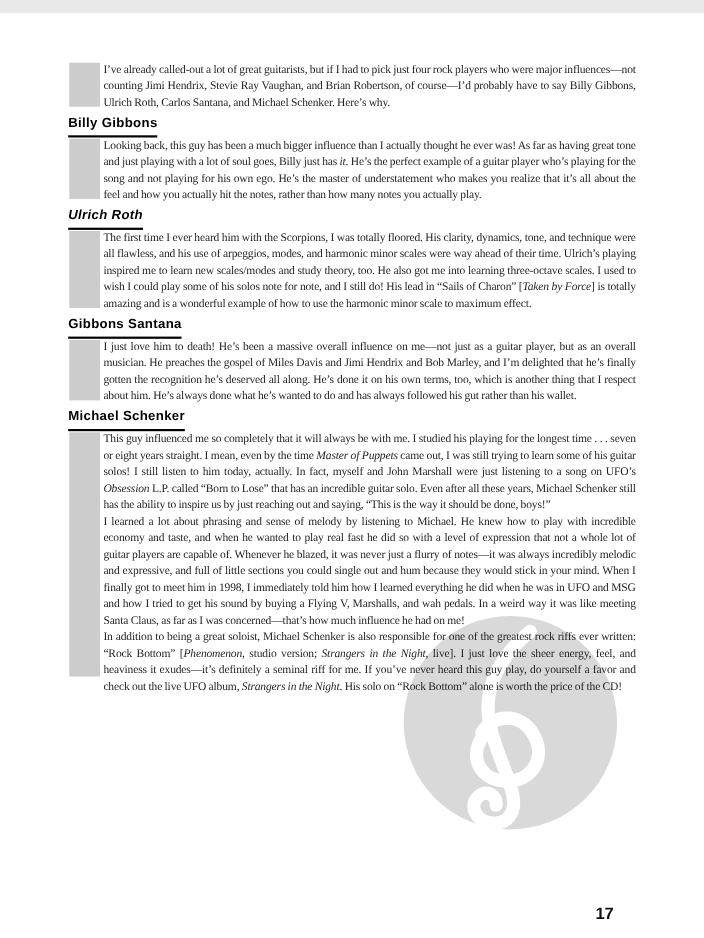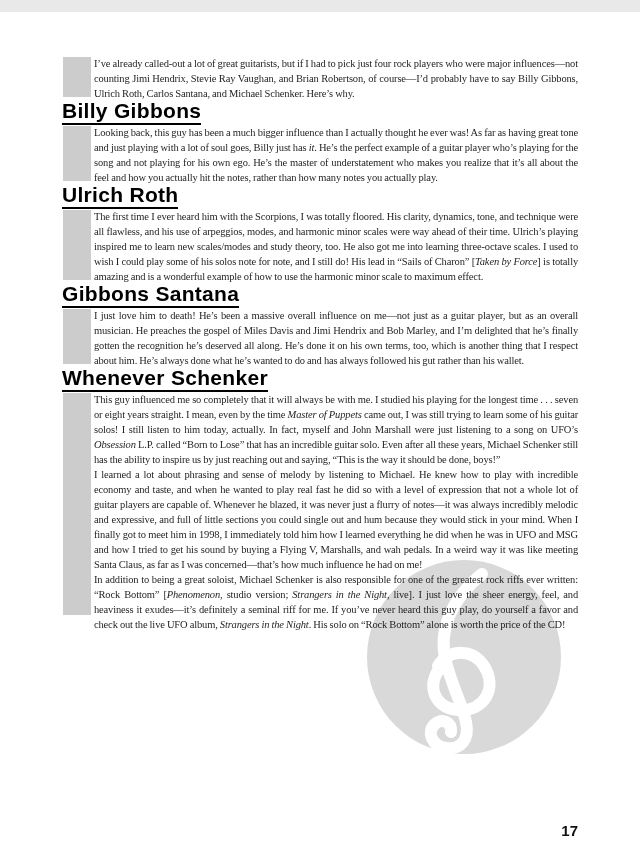--- a/index.html
+++ b/index.html
@@ -34,37 +34,37 @@
     text-align:justify;
     letter-spacing:-0.15px;
     word-spacing:-0.3px;
     color:#1f1f1f;
   }
   .para-gap{margin-top:12px;}
   h2.section-heading{
     margin:0 0 0 -32px;
     font-family:"Liberation Sans","DejaVu Sans",sans-serif;
     font-weight:bold;
-    font-size:21px;
+    font-size:12px;
     line-height:20px;
     letter-spacing:0.3px;
     color:#000;
   }
   h2.section-heading .hd{
     display:inline-block;
     border-bottom:2.5px solid #000;
     padding-bottom:2px;
   }
   .mt-billy{margin-top:11px;}
-  .mt-ulrich{margin-top:9px;}
+  .mt-ulrich{margin-top:9px;font-style:italic;}
   .mt-carlos{margin-top:5px;}
   .mt-michael{margin-top:11px;}
   .mb-head{margin-bottom:8px;}
   .folio{
-    position:absolute;top:810px;left:498px;width:80px;
+    position:absolute;top:810px;left:478px;width:80px;
     text-align:right;
     font-family:"Liberation Sans","DejaVu Sans",sans-serif;
     font-weight:bold;font-size:15px;color:#111;z-index:2;
   }
   i{}
 </style>
 </head>
 <body>
 
 <div class="page">
@@ -93,21 +93,21 @@
       <div class="margin-block"></div>
       <p class="body-para"><span>The first time I ever heard him with the Scorpions, I was totally floored. His clarity, dynamics, tone, and technique were all flawless, and his use of arpeggios, modes, and harmonic minor scales were way ahead of their time. Ulrich’s playing inspired me to learn new scales/modes and study theory, too. He also got me into learning three-octave scales. I used to wish I could play some of his solos note for note, and I still do! His lead in “Sails of Charon” [</span><i>Taken by Force</i><span>] is totally amazing and is a wonderful example of how to use the harmonic minor scale to maximum effect.</span></p>
     </div>
 
     <h2 class="section-heading mt-carlos mb-head"><span class="hd">Gibbons Santana</span></h2>
     <div class="para-row">
       <div class="margin-block"></div>
       <p class="body-para"><span>I just love him to death! He’s been a massive overall influence on me—not just as a guitar player, but as an overall musician. He preaches the gospel of Miles Davis and Jimi Hendrix and Bob Marley, and I’m delighted that he’s finally gotten the recognition he’s deserved all along. He’s done it on his own terms, too, which is another thing that I respect about him. He’s always done what he’s wanted to do and has always followed his gut rather than his wallet.</span></p>
     </div>
 
-    <h2 class="section-heading mt-michael mb-head"><span class="hd">Whenever Schenker</span></h2>
+    <h2 class="section-heading mt-michael mb-head"><span class="hd">Michael Schenker</span></h2>
     <div class="para-row">
       <div class="margin-block group-block"></div>
       <p class="body-para"><span>This guy influenced me so completely that it will always be with me. I studied his playing for the longest time . . . seven or eight years straight. I mean, even by the time </span><i>Master of Puppets</i><span> came out, I was still trying to learn some of his guitar solos! I still listen to him today, actually. In fact, myself and John Marshall were just listening to a song on UFO’s </span><i>Obsession</i><span> L.P. called “Born to Lose” that has an incredible guitar solo. Even after all these years, Michael Schenker still has the ability to inspire us by just reaching out and saying, “This is the way it should be done, boys!”</span></p>
       <p class="body-para para-gap"><span>I learned a lot about phrasing and sense of melody by listening to Michael. He knew how to play with incredible economy and taste, and when he wanted to play real fast he did so with a level of expression that not a whole lot of guitar players are capable of. Whenever he blazed, it was never just a flurry of notes—it was always incredibly melodic and expressive, and full of little sections you could single out and hum because they would stick in your mind. When I finally got to meet him in 1998, I immediately told him how I learned everything he did when he was in UFO and MSG and how I tried to get his sound by buying a Flying V, Marshalls, and wah pedals. In a weird way it was like meeting Santa Claus, as far as I was concerned—that’s how much influence he had on me!</span></p>
       <p class="body-para para-gap"><span>In addition to being a great soloist, Michael Schenker is also responsible for one of the greatest rock riffs ever written: “Rock Bottom” [</span><i>Phenomenon</i><span>, studio version; </span><i>Strangers in the Night</i><span>, live]. I just love the sheer energy, feel, and heaviness it exudes—it’s definitely a seminal riff for me. If you’ve never heard this guy play, do yourself a favor and check out the live UFO album, </span><i>Strangers in the Night</i><span>. His solo on “Rock Bottom” alone is worth the price of the CD!</span></p>
     </div>
 
   </div>
 
   <div class="folio">17</div>

